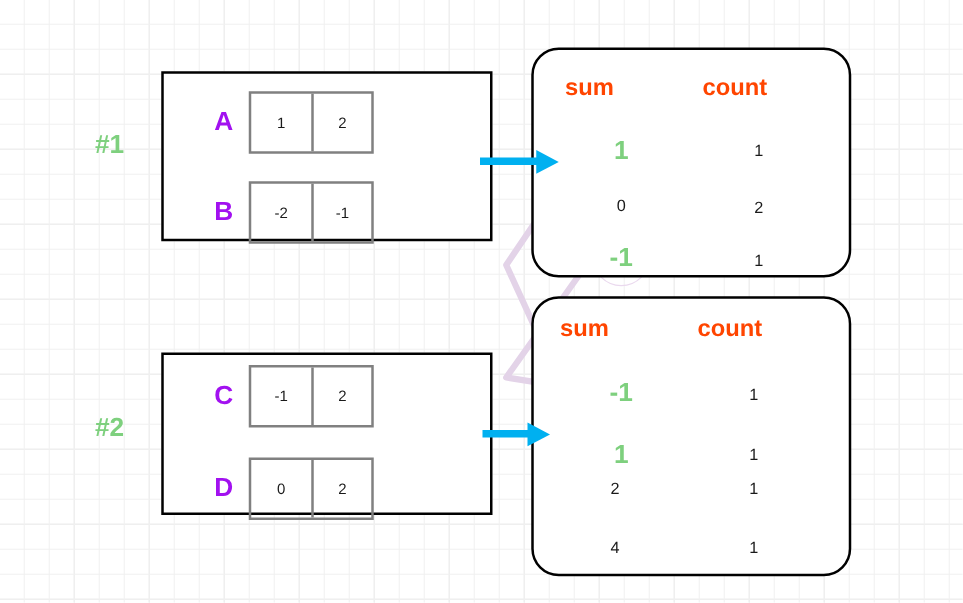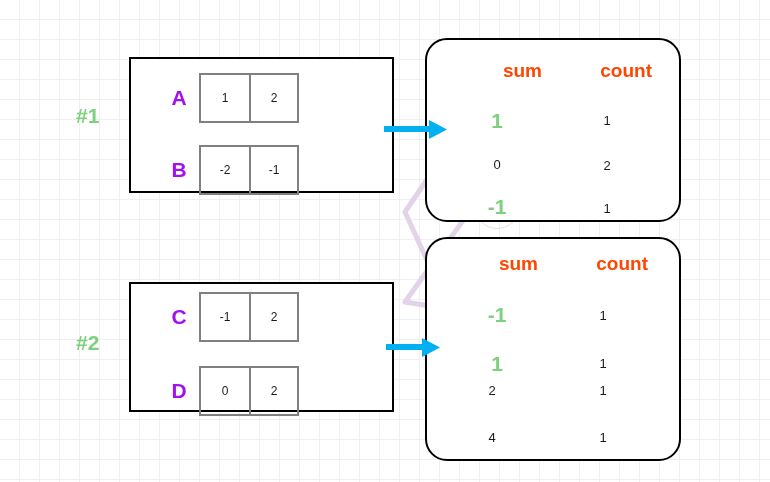--- a/index.html
+++ b/index.html
@@ -70,21 +70,21 @@
     border:2px solid #000000;
     border-radius:22px;
     background:#ffffff;
     box-sizing:border-box;
   }
   .col-head{
     position:absolute;
     color:#ff4500;
     font-size:19px;
     font-weight:bold;
-    text-align:right;
+    text-align:left;
     width:90px;
   }
   .agg-cell{
     position:absolute;
     width:70px;
     text-align:center;
     font-size:13px;
     color:#1a1a1a;
   }
   .agg-cell.hl{

